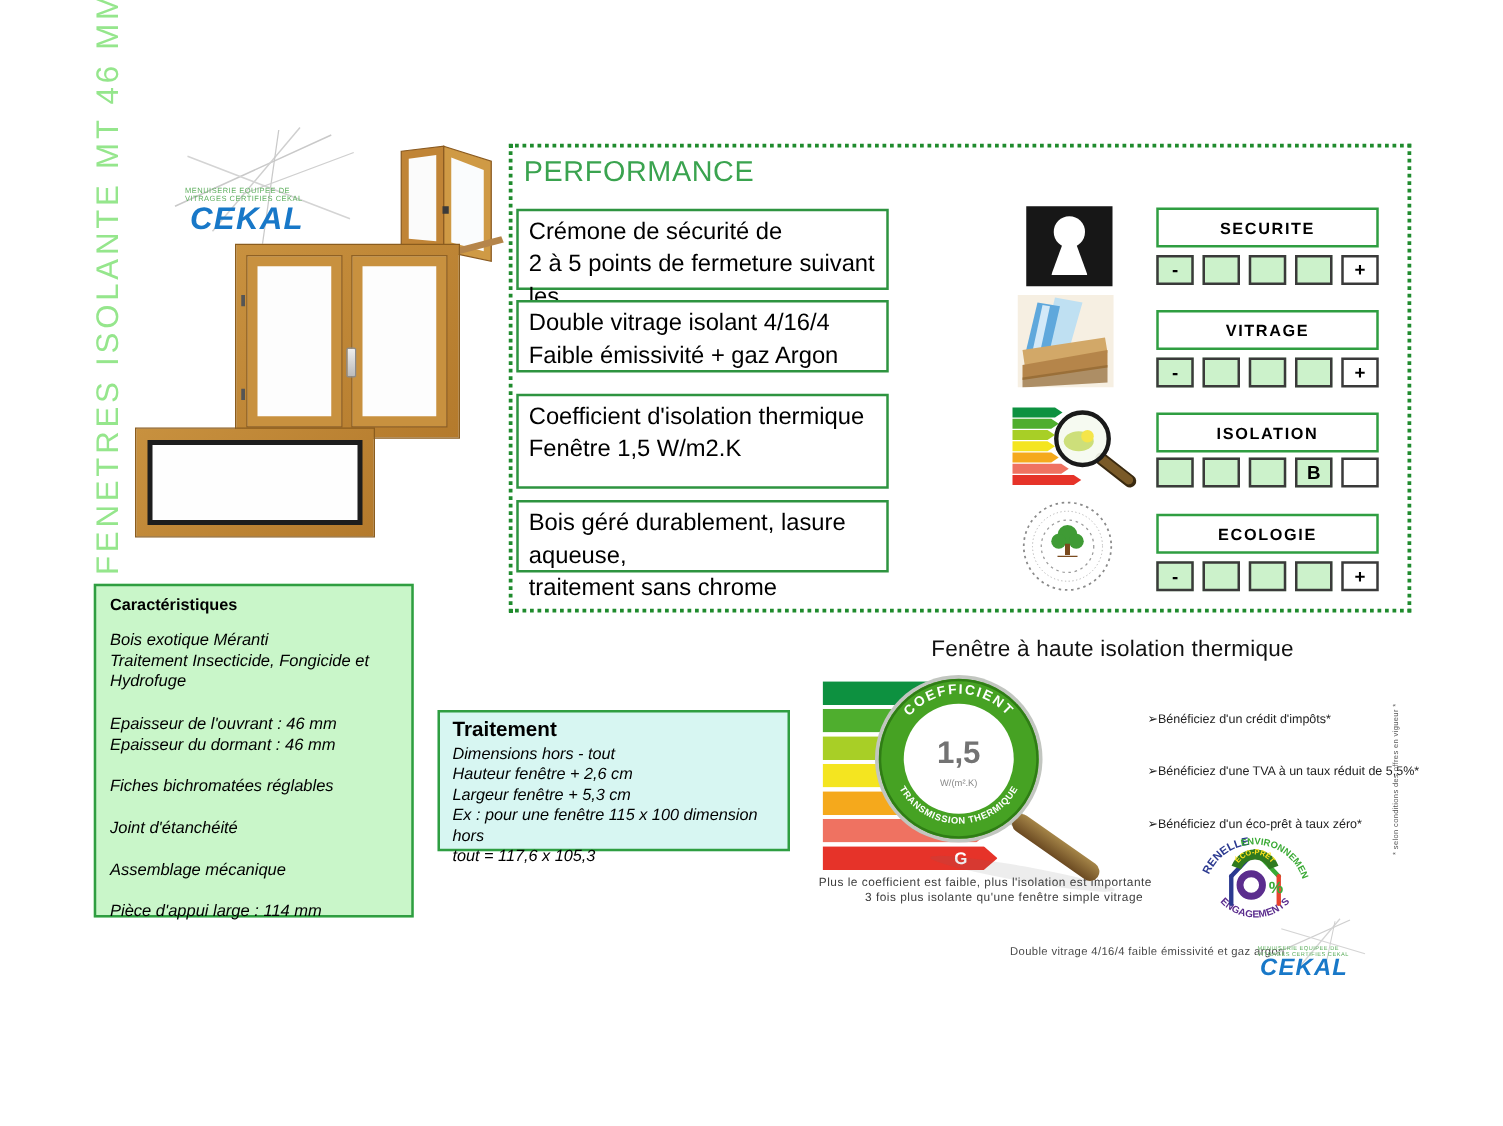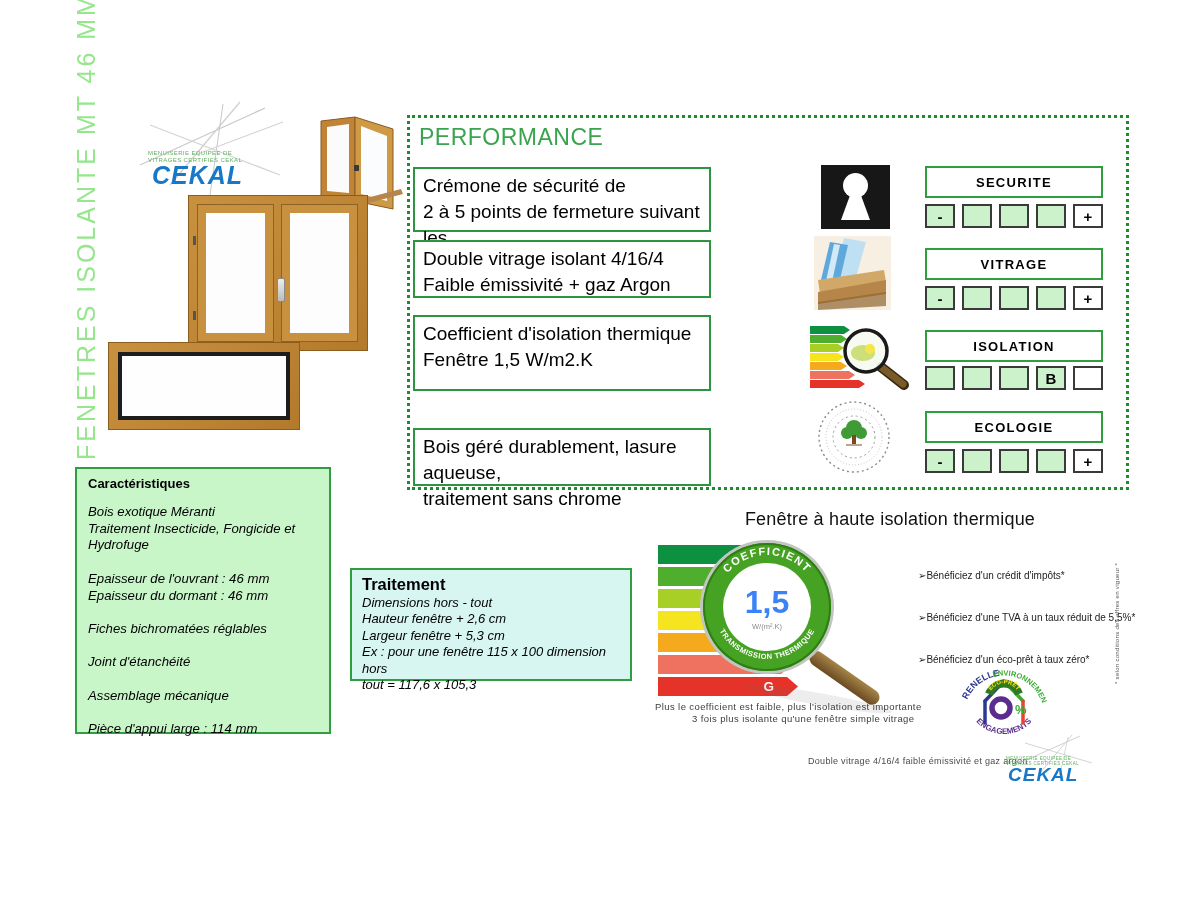--- a/index.html
+++ b/index.html
@@ -28,21 +28,21 @@
 
   
   #perf-panel{position:absolute;left:407px;top:115px;width:722px;height:375px;
     border:3px dotted #1f8b2d;box-sizing:border-box;}
   #perf-title{position:absolute;left:419px;top:124px;font-size:23px;color:#3aa34f;letter-spacing:.5px;}
   .pbox{position:absolute;left:413px;width:298px;border:2px solid #2e9440;background:#fff;
     padding:4px 8px;font-size:19px;line-height:1.38;white-space:pre-line;box-sizing:border-box;}
   #pbox-0{top:167px;height:65px;}
   #pbox-1{top:240px;height:58px;}
   #pbox-2{top:315px;height:76px;}
-  #pbox-3{top:428px;height:58px;}
+  #pbox-3{top:400px;height:58px;}
 
   .rlabel{position:absolute;left:925px;width:178px;height:32px;border:2px solid #2f9e41;background:#fff;
     display:flex;align-items:center;justify-content:center;font-size:13px;font-weight:600;
     letter-spacing:1.3px;box-sizing:border-box;}
   .cellrow{position:absolute;left:925px;display:flex;gap:7px;}
   .cell{width:30px;height:24px;border:2px solid #3a3a3a;background:#ccf2cb;box-sizing:border-box;
     display:flex;align-items:center;justify-content:center;font-weight:bold;font-size:15px;}
   .cell.white{background:#fff;}
 
   #icon-keyhole{position:absolute;left:821px;top:165px;width:69px;height:64px;background:#171717;}
@@ -65,21 +65,21 @@
     font-size:18px;color:#111;letter-spacing:.2px;}
   #energy{position:absolute;left:658px;top:543px;width:245px;height:165px;}
   .ebar{position:absolute;left:0;height:19px;color:#fff;font-weight:bold;font-size:13.5px;
     display:flex;align-items:center;justify-content:flex-end;padding-right:24px;box-sizing:border-box;
     clip-path:polygon(0 0,calc(100% - 11px) 0,100% 50%,calc(100% - 11px) 100%,0 100%);}
   #mag{position:absolute;left:45px;top:0px;width:128px;height:128px;z-index:2;}
   #mag-ring{position:absolute;left:0;top:0;width:128px;height:128px;border-radius:50%;background:#46a223;
     box-shadow:0 0 0 3px #c2c6c0, inset 0 0 0 2px #2f7d15;}
   #mag-center{position:absolute;left:20px;top:20px;width:88px;height:88px;border-radius:50%;background:#fff;
     display:flex;flex-direction:column;align-items:center;justify-content:center;}
-  #mag-value{font-size:32px;font-weight:bold;color:#3b82f6;line-height:36px;}
+  #mag-value{font-size:25px;font-weight:bold;color:#737373;line-height:36px;}
   #mag-unit{font-size:7.5px;color:#8a8a8a;margin-top:2px;}
   #mag-ferrule{position:absolute;left:100px;top:97px;width:20px;height:13px;background:#c9cdc9;
     border-radius:2px;transform:rotate(35deg);transform-origin:0 0;}
   #mag-handle{position:absolute;left:108px;top:104px;width:82px;height:15px;border-radius:8px;
     background:linear-gradient(180deg,#a58548,#6b4a22);transform:rotate(35deg);transform-origin:0 50%;}
   #energy-shadow{position:absolute;left:85px;top:150px;width:150px;height:12px;border-radius:50%;
     background:rgba(110,110,110,.12);transform:rotate(10deg);}
   .ecap{position:absolute;left:655px;font-size:9.5px;color:#3d3d3d;letter-spacing:.4px;}
 
   

